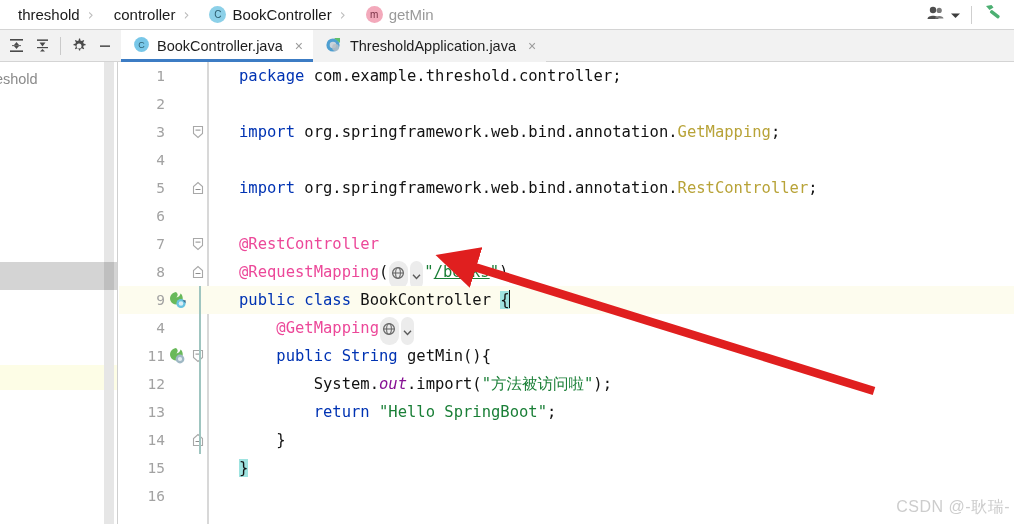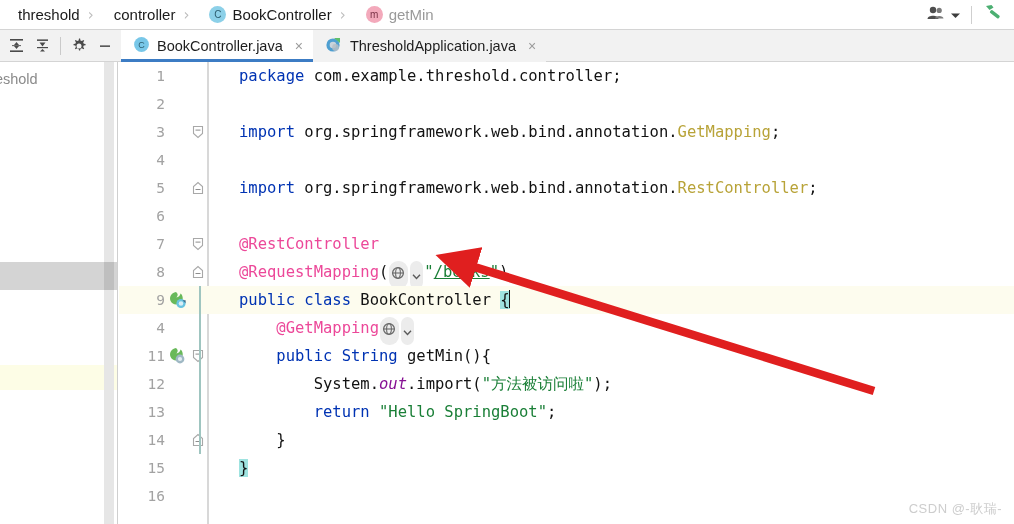--- a/index.html
+++ b/index.html
@@ -126,22 +126,22 @@
   .inline-web {
     display: inline-block; vertical-align: -3px; margin: 0 1px;
     background: #ececec; border-radius: 9px; padding: 0 2px;
   }
 
   
   .arrow-svg { position: absolute; left: 0; top: 0; width: 1014px; height: 524px; pointer-events: none; }
 
   
   .watermark {
-    position: absolute; right: 12px; bottom: 6px;
-    font-size: 13px; color: #cdcdcd; letter-spacing: .5px;
+    position: absolute; right: 4px; bottom: 6px;
+    font-size: 16px; color: #cdcdcd; letter-spacing: .5px;
   }
 </style>
 </head>
 <body>
 
 <div id="app">
 
   <div class="breadcrumb-bar">
     <div class="crumb">
       <span>threshold</span>

